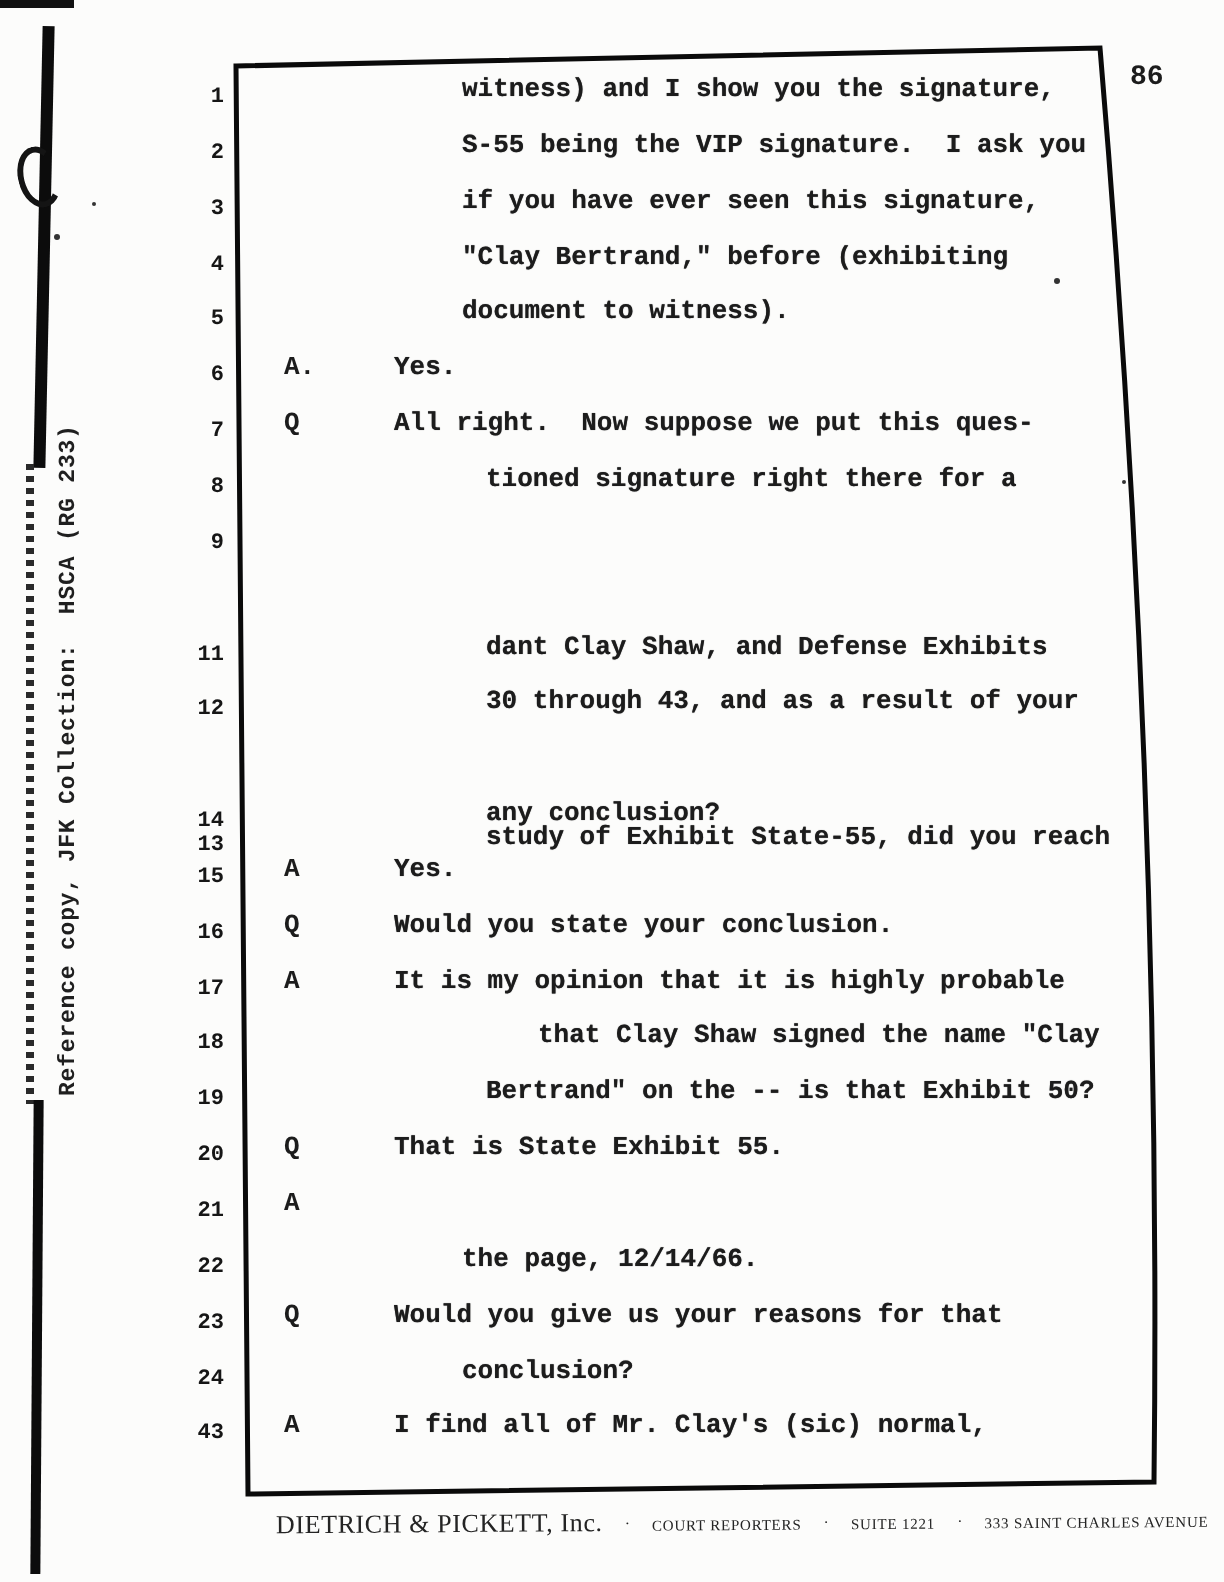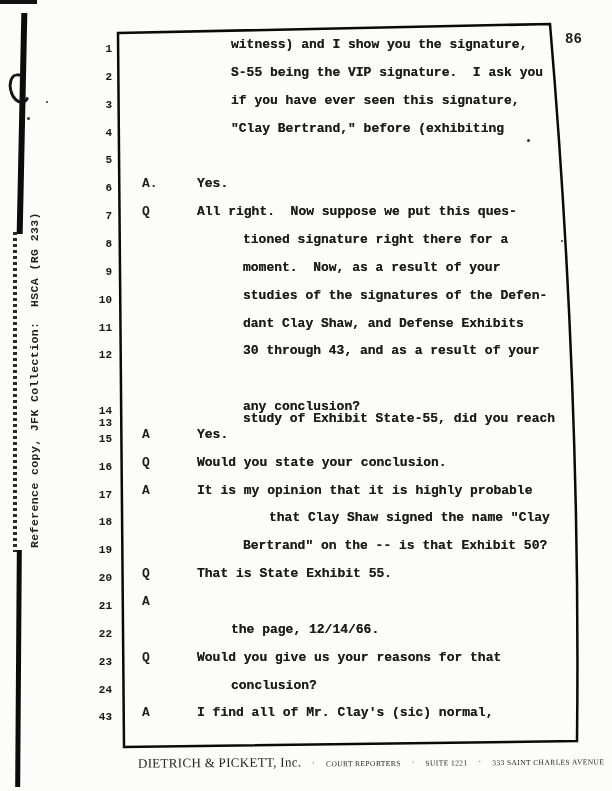--- a/index.html
+++ b/index.html
@@ -104,20 +104,21 @@
 
     <div class="line" style="top: 83.55px;">
       <span class="num">4</span>
       <span class="speaker"></span>
       <span class="text t-ind1">"Clay Bertrand," before (exhibiting</span>
     </div>
 
     <div class="line" style="top: 111.4px;">
       <span class="num">5</span>
       <span class="speaker"></span>
+      <span class="text t-ind1">document to witness).</span>
     </div>
 
     <div class="line" style="top: 139.25px;">
       <span class="num">6</span>
       <span class="speaker">A.</span>
       <span class="text t-ind0">Yes.</span>
     </div>
 
     <div class="line" style="top: 167.1px;">
       <span class="num">7</span>
@@ -127,28 +128,22 @@
 
     <div class="line" style="top: 194.95px;">
       <span class="num">8</span>
       <span class="speaker"></span>
       <span class="text t-ind2">tioned signature right there for a</span>
     </div>
 
     <div class="line" style="top: 222.8px;">
       <span class="num">9</span>
       <span class="speaker"></span>
-      <span class="text t-ind2">moment.  Now, as a result of your</span>
-    </div>
-
-    <div class="line" style="top: 250.65px;">
-      <span class="num">10</span>
-      <span class="speaker"></span>
-      <span class="text t-ind2">studies of the signatures of the Defen-</span>
-    </div>
+    </div>
+
 
     <div class="line" style="top: 278.5px;">
       <span class="num">11</span>
       <span class="speaker"></span>
       <span class="text t-ind2">dant Clay Shaw, and Defense Exhibits</span>
     </div>
 
     <div class="line" style="top: 306.35px;">
       <span class="num">12</span>
       <span class="speaker"></span>

